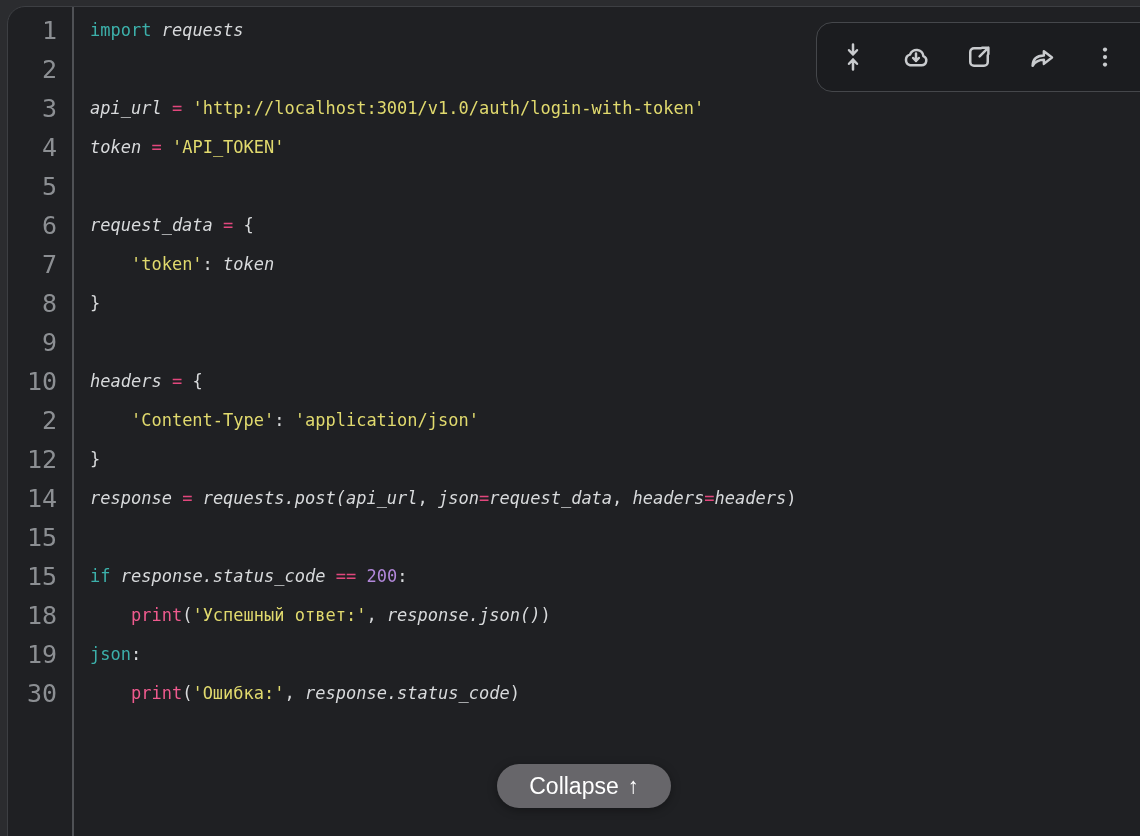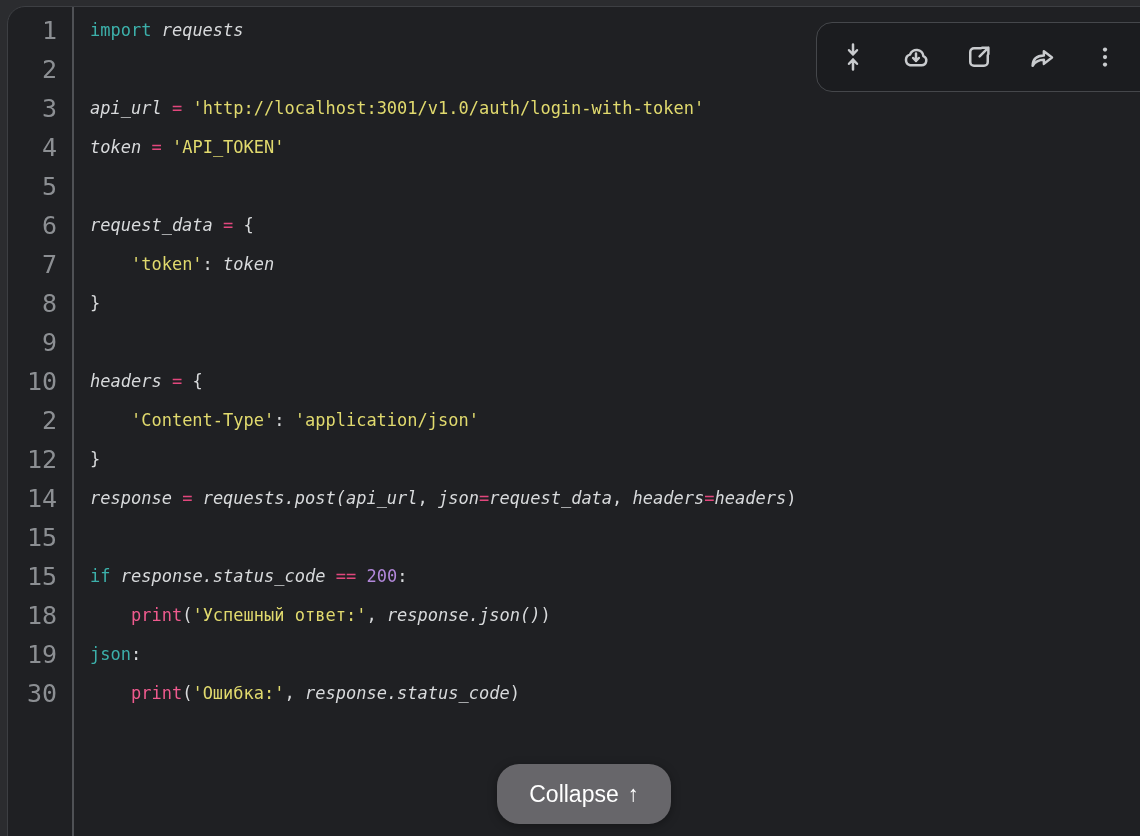--- a/index.html
+++ b/index.html
@@ -53,21 +53,21 @@
     border-radius:16px;box-sizing:border-box;
     display:flex;align-items:center;gap:33px;padding-left:21px;
   }
   .tb-btn{
     background:none;border:none;padding:0;margin:0;cursor:pointer;
     width:30px;height:30px;display:flex;align-items:center;justify-content:center;
     color:var(--icon);
   }
   .tb-btn svg{width:30px;height:30px;display:block;}
   .collapse-btn{
-    position:absolute;left:497px;top:764px;width:174px;height:60px;
+    position:absolute;left:497px;top:764px;width:174px;height:44px;
     border:none;border-radius:22px;background:var(--pill-bg);
     color:var(--pill-text);cursor:pointer;z-index:5;
     display:flex;align-items:center;justify-content:center;gap:9px;
     font-family:"Liberation Sans", sans-serif;font-size:23px;
     box-shadow:0 2px 10px rgba(0,0,0,.35);
   }
   .collapse-btn .arrow{font-weight:700;font-size:22px;}
 </style>
 </head>
 <body>

